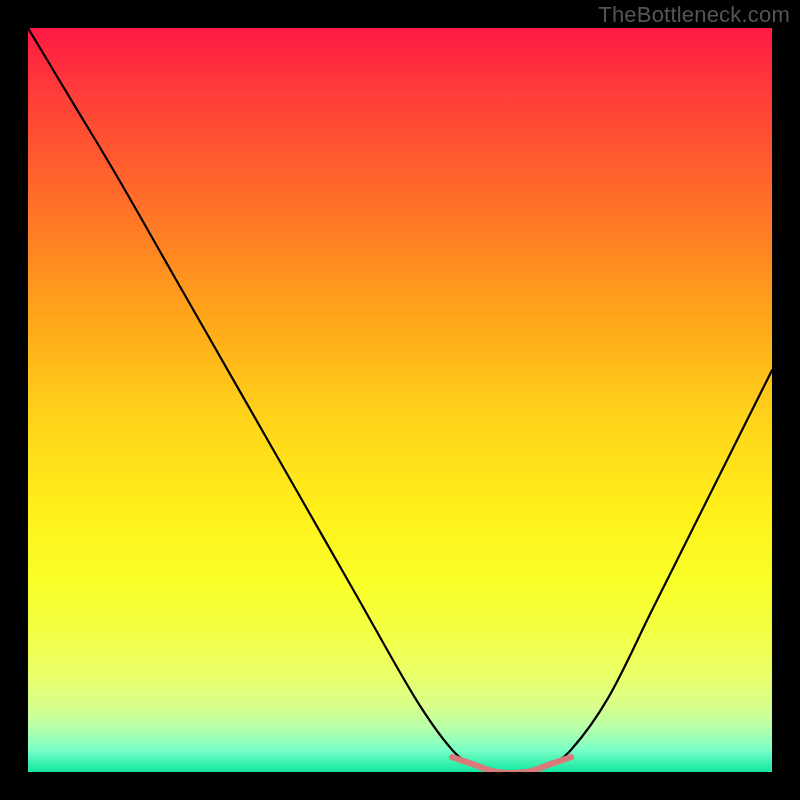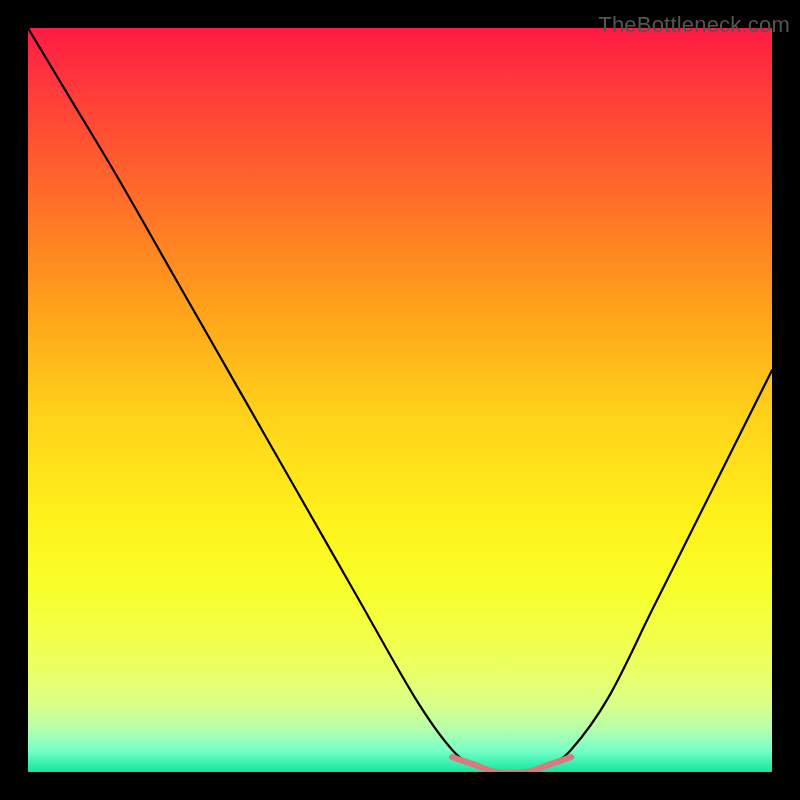--- a/index.html
+++ b/index.html
@@ -5,21 +5,21 @@
   * { margin: 0; padding: 0; box-sizing: border-box; }
   html, body { width: 800px; height: 800px; overflow: hidden; background: #000; }
   .container {
     position: relative;
     width: 800px;
     height: 800px;
     background: #000;
   }
   .watermark {
     position: absolute;
-    top: 12px;
+    top: 2px;
     right: 10px;
     font-family: Arial, Helvetica, sans-serif;
     font-size: 22px;
     font-weight: 500;
     color: #555;
     letter-spacing: 0.2px;
     z-index: 10;
   }
   .plot-area {
     position: absolute;

